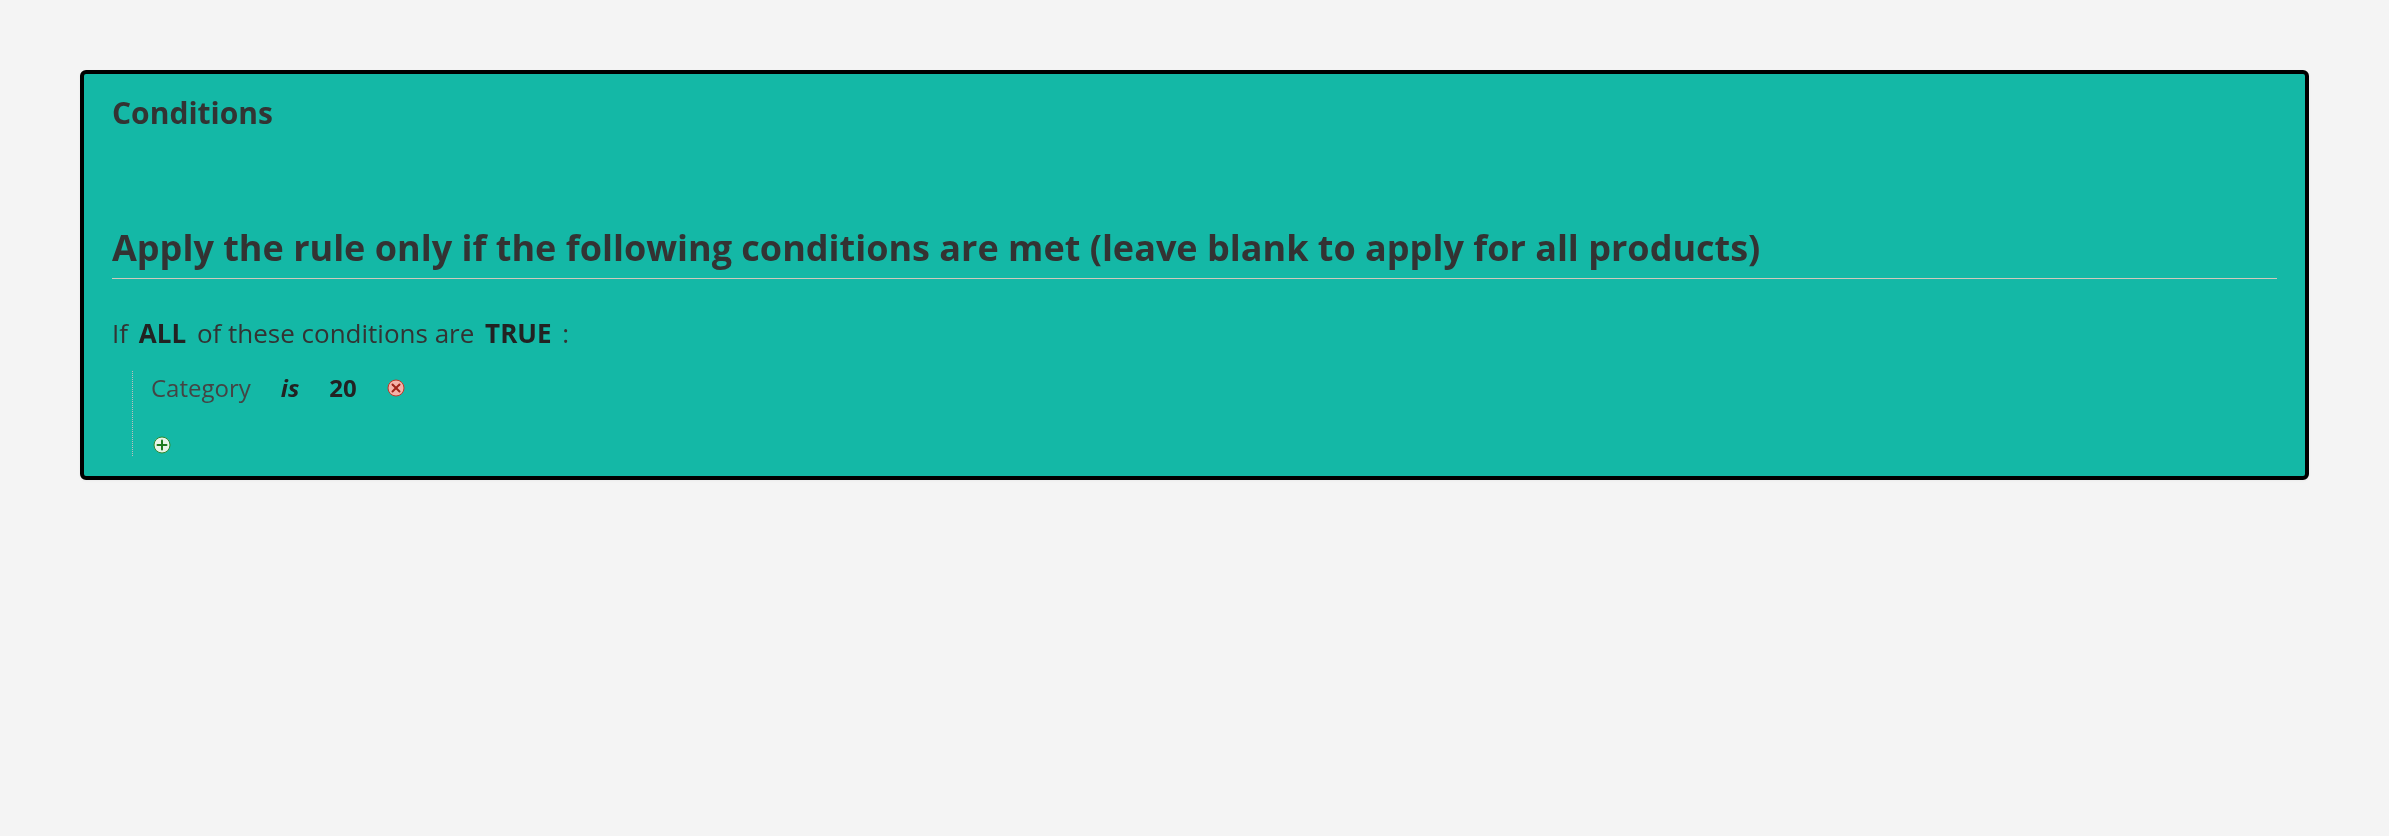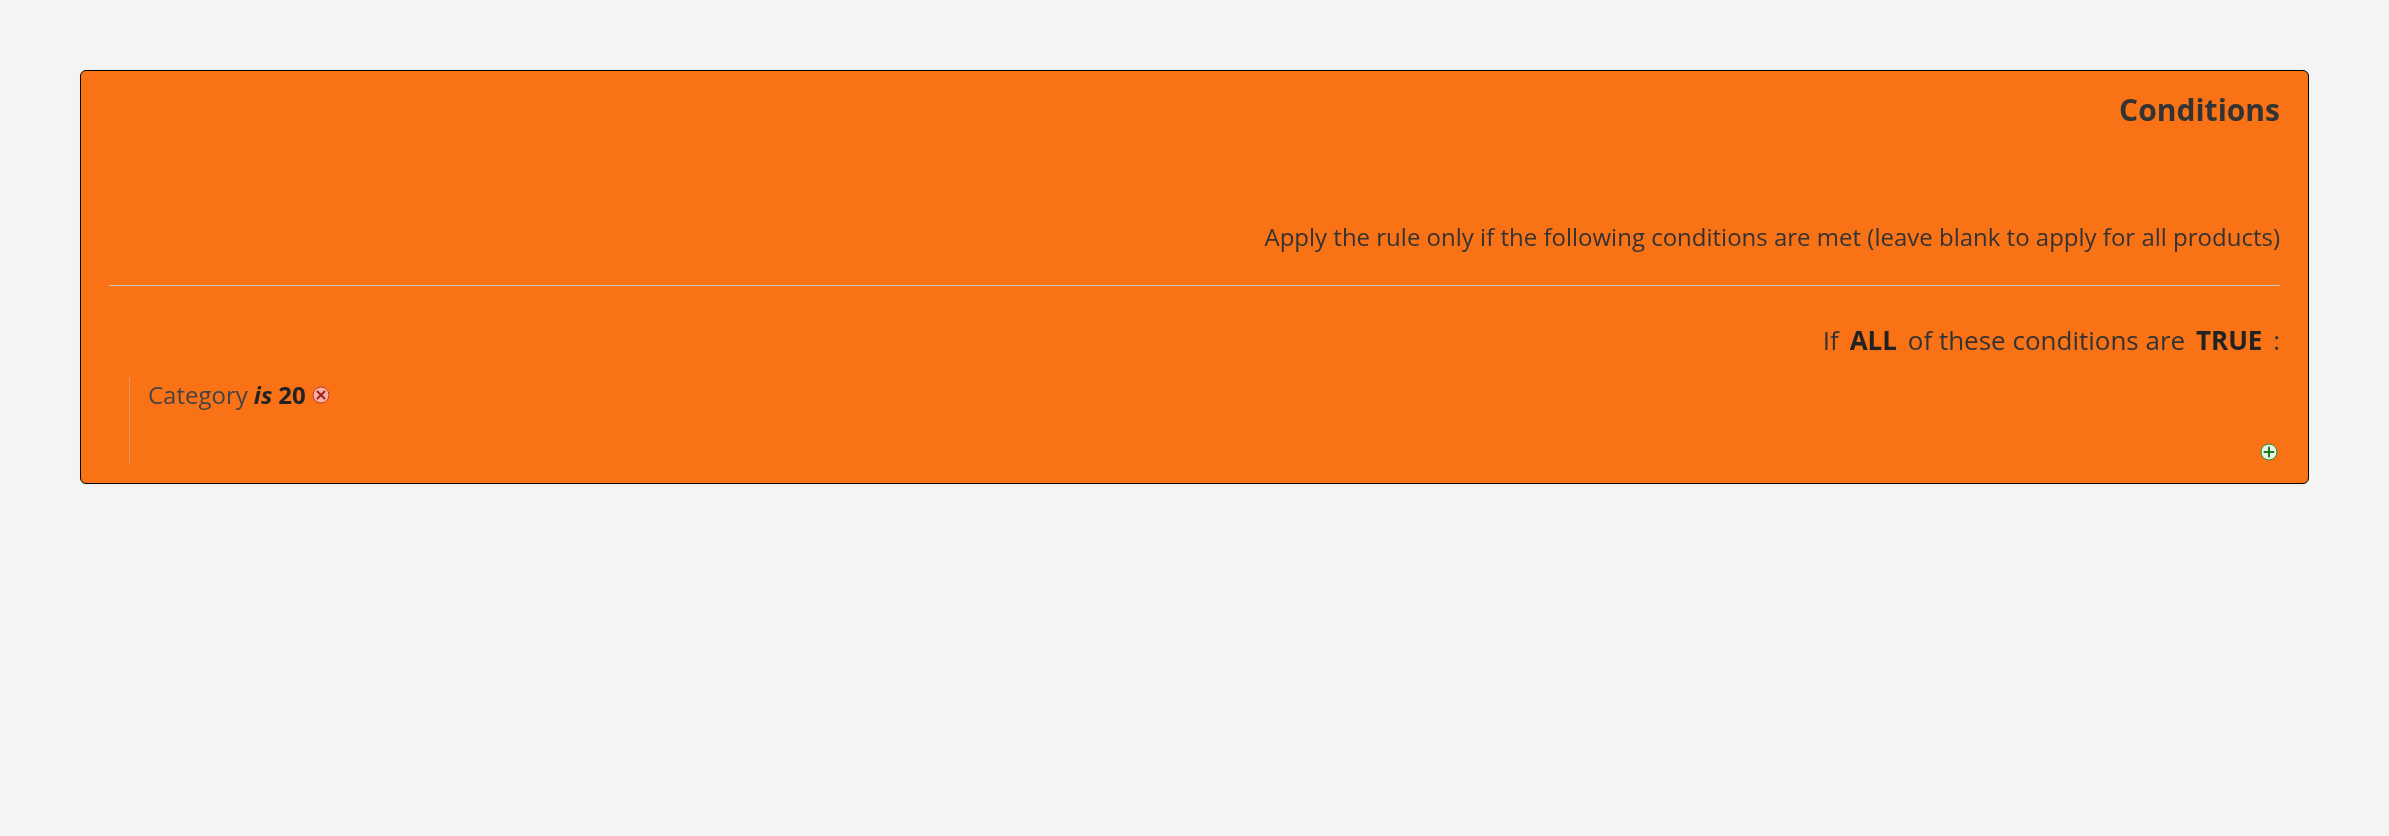--- a/index.html
+++ b/index.html
@@ -3,38 +3,37 @@
 <meta charset="utf-8">
 <style>
   * { box-sizing: border-box; margin: 0; padding: 0; }
   html, body { width: 100%; height: 100%; }
   body {
     background: #f4f4f4;
     font-family: 'Open Sans', 'Helvetica Neue', Arial, sans-serif;
     padding: 70px 80px 40px 80px;
   }
   .panel {
-    background: #f97316;
-    border: 1px solid #000000;
+    background: #14b8a6;
+    border: 4px solid #000000;
     border-radius: 6px;
     box-shadow: 0 1px 3px rgba(0,0,0,0.04);
     padding: 18px 28px 20px 28px;
-    text-align: right;
   }
   .panel-title {
     font-size: 30px;
     font-weight: 700;
     color: #333;
     margin-bottom: 90px;
   }
   .section-heading {
-    font-size: 24px;
-    font-weight: 400;
+    font-size: 36px;
+    font-weight: 700;
     color: #333;
-    margin-bottom: 32px;
+    margin-bottom: 6px;
   }
   .hr {
     border: none;
     border-top: 1px solid #cfc9bc;
     margin-bottom: 36px;
   }
   .cond-root {
     font-size: 26px;
     color: #333;
     margin-bottom: 20px;
@@ -50,21 +49,21 @@
     margin-left: 20px;
     border-left: 1px dotted #bdbdbd;
     padding-left: 18px;
   }
   .cond-row {
     font-size: 24px;
     color: #333;
     margin-bottom: 28px;
     display: flex;
     align-items: center;
-    gap: 2px;
+    gap: 26px;
     flex-wrap: wrap;
   }
   .cond-row .attr {
     color: #444;
     font-weight: 400;
     cursor: pointer;
     padding-right: 2px;
   }
   .cond-row .op {
     font-weight: 700;

